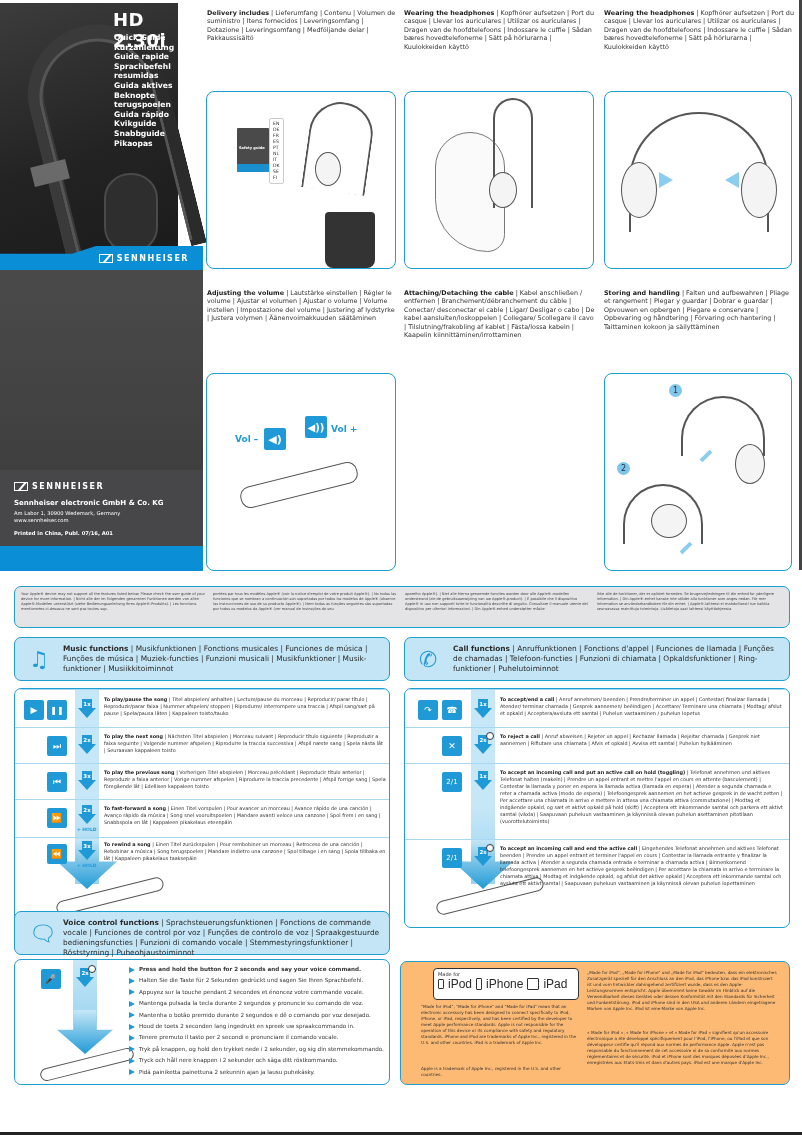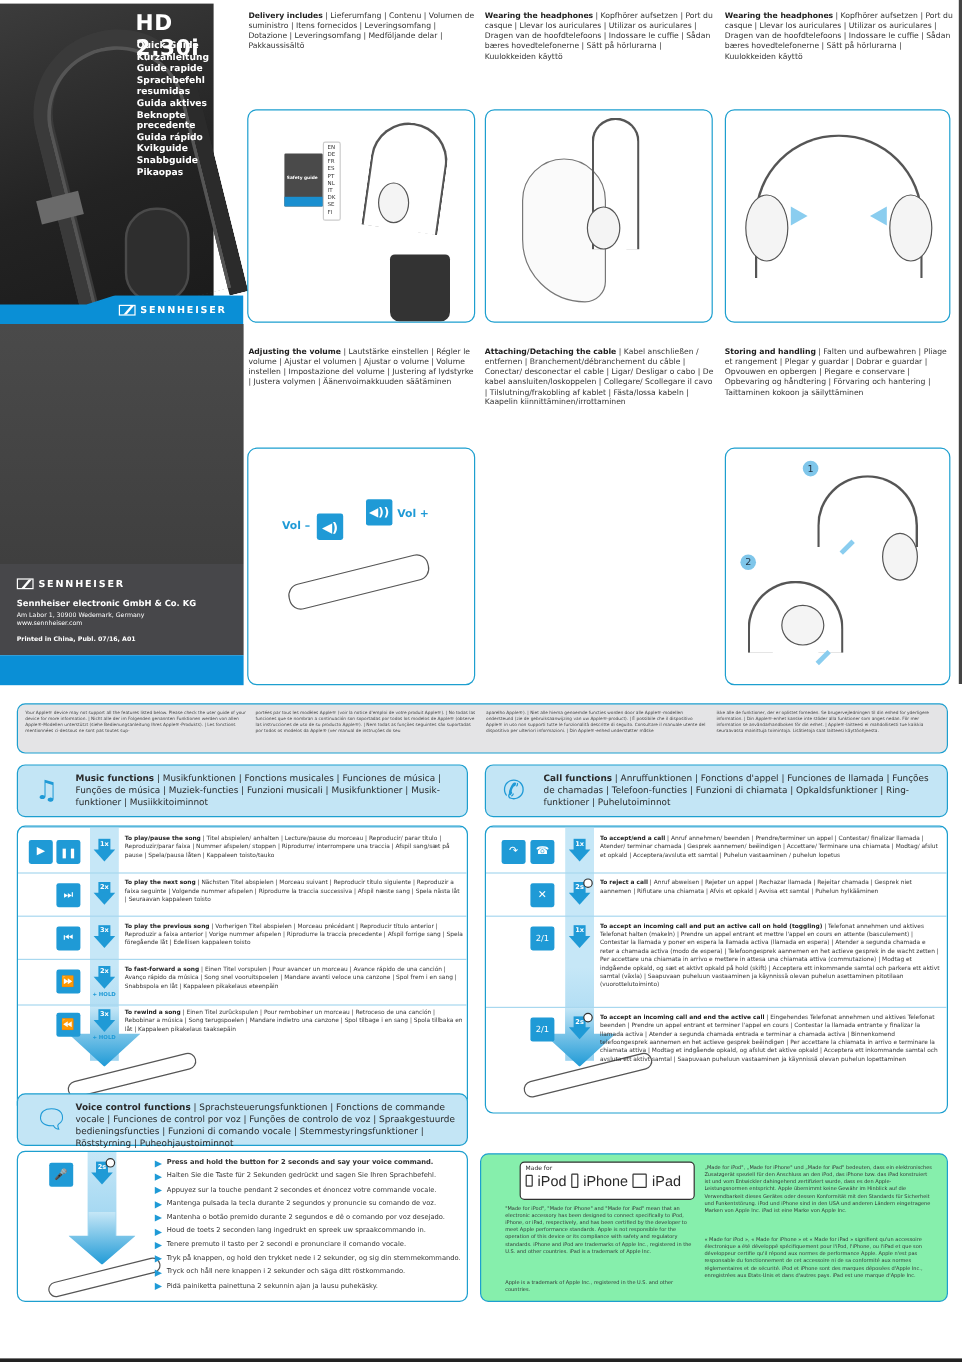--- a/index.html
+++ b/index.html
@@ -66,21 +66,21 @@
 .darr .stem{position:absolute;left:4px;top:0;width:10px;height:10px;background:#1f9ad6}
 .darr .head{position:absolute;left:0;top:9px;width:0;height:0;border-left:9px solid transparent;border-right:9px solid transparent;border-top:10px solid #1f9ad6}
 .darr .lab{position:absolute;left:2px;top:2px;width:14px;text-align:center;font-size:5.5px;color:#fff;font-weight:bold}
 .hold{position:absolute;font-size:4.5px;color:#1f9ad6;font-weight:bold}
 .clock{position:absolute;width:8px;height:8px;border:1px solid #333;border-radius:50%;background:#fff}
 .bigarrow{position:absolute;width:60px;height:50px;clip-path:polygon(30% 0,70% 0,70% 45%,100% 45%,50% 100%,0 45%,30% 45%);background:linear-gradient(#c6e7f7,#1f9ad6)}
 .vlist{position:absolute;list-style:none;font-size:5.6px;line-height:11.4px;color:#333}
 .vlist li{position:relative;padding-left:10px}
 .vlist li:before{content:"";position:absolute;left:0;top:2.5px;border-top:3.5px solid transparent;border-bottom:3.5px solid transparent;border-left:6px solid #1f9ad6}
 .vlist li:first-child{font-weight:bold}
-.madefor{position:absolute;left:400px;top:961px;width:390px;height:124px;border:1.3px solid #1d9fcf;border-radius:7px;background:#86efac}
+.madefor{position:absolute;left:400px;top:961px;width:390px;height:124px;border:1.3px solid #1d9fcf;border-radius:7px;background:#fdba74}
 .mfbadge{position:absolute;left:32px;top:6px;width:146px;height:32px;border:1px solid #333;border-radius:4px;background:#fff;padding:2px 4px}
 .mfbadge .mf{font-size:5px}
 .mfbadge .prods{font-size:12px;font-family:"Liberation Sans",sans-serif;display:flex;gap:4px;align-items:center}
 .mfbadge .prods i{display:inline-block;border:1px solid #333;border-radius:1px}
 .mftext{position:absolute;font-size:4.2px;line-height:6px;color:#333}
 .bottomline{position:absolute;left:0;top:1132px;width:802px;height:3px;background:#222}
 </style>
 </head>
 <body>
 
@@ -91,21 +91,21 @@
     <div class="hp-band2"></div>
     <div class="pad"></div>
     <div class="cup"></div>
     <h1>HD 2.30i</h1>
     <ul>
       <li>Quick Guide</li>
       <li>Kurzanleitung</li>
       <li>Guide rapide</li>
       <li>Sprachbefehl resumidas</li>
       <li>Guida aktives</li>
-      <li>Beknopte precedente</li>
+      <li>Beknopte terugspoelen</li>
       <li>Guida rápido</li>
       <li>Kvikguide</li>
       <li>Snabbguide</li>
       <li>Pikaopas</li>
     </ul>
   </div>
   <div class="brandbar">
     <div class="logo">
         <span class="mark"></span>
         <span>SENNHEISER</span>

